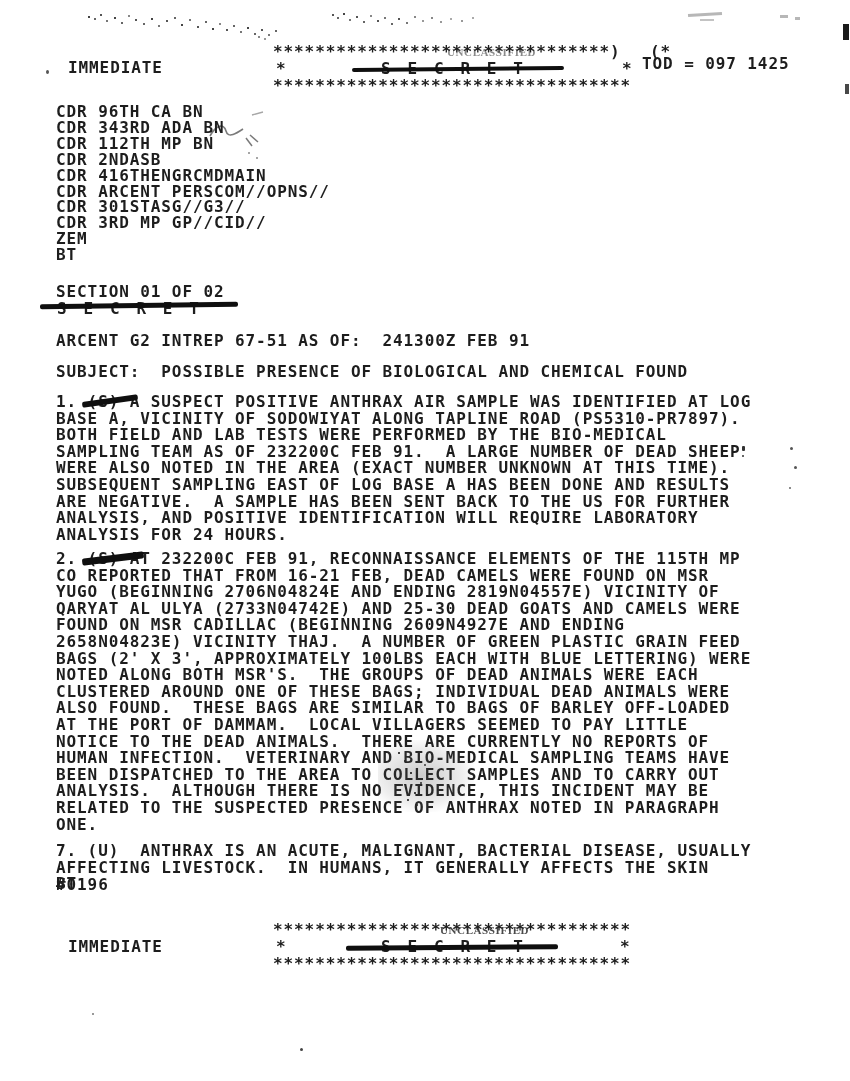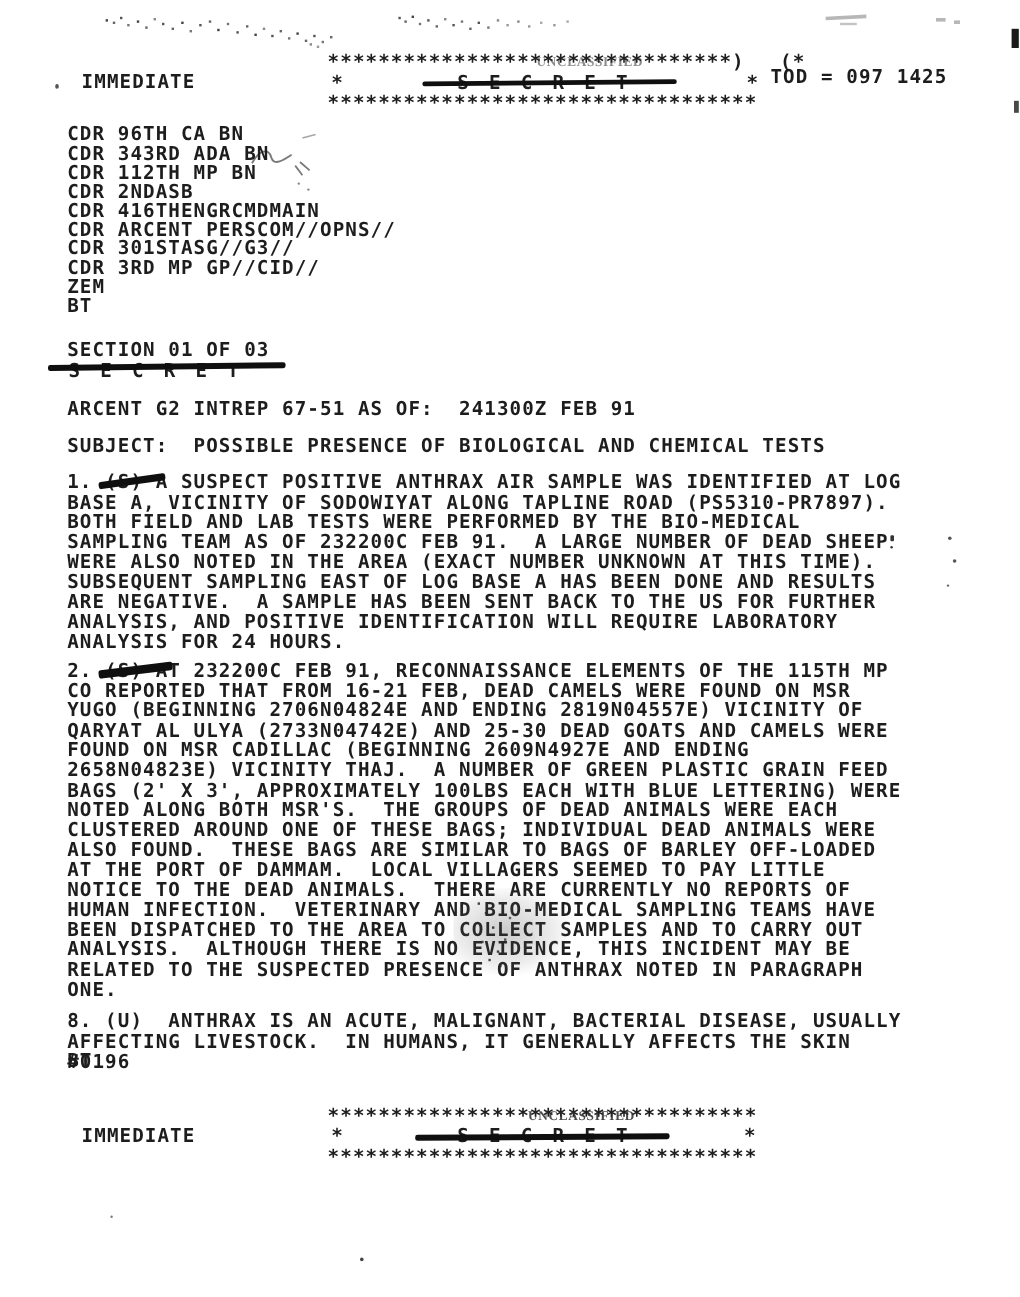--- a/index.html
+++ b/index.html
@@ -80,26 +80,26 @@
 CDR 343RD ADA BN
 CDR 112TH MP BN
 CDR 2NDASB
 CDR 416THENGRCMDMAIN
 CDR ARCENT PERSCOM//OPNS//
 CDR 301STASG//G3//
 CDR 3RD MP GP//CID//
 ZEM
 BT</div>
 
-<div class="t" style="left:56px;top:284px">SECTION 01 OF 03</div>
+<div class="t" style="left:56px;top:284px">SECTION 01 OF 02</div>
 <div class="t secret" style="left:57px;top:301px">S E C R E T</div>
 <div class="strike" style="left:40px;top:303px;width:198px;height:5px;transform:rotate(-.7deg)"></div>
 
 <div class="t" style="left:56px;top:333px">ARCENT G2 INTREP 67-51 AS OF:  241300Z FEB 91</div>
-<div class="t" style="left:56px;top:364px">SUBJECT:  POSSIBLE PRESENCE OF BIOLOGICAL AND CHEMICAL TESTS</div>
+<div class="t" style="left:56px;top:364px">SUBJECT:  POSSIBLE PRESENCE OF BIOLOGICAL AND CHEMICAL FOUND</div>
 
 <div class="t" style="left:56px;top:394px">1. (S) A SUSPECT POSITIVE ANTHRAX AIR SAMPLE WAS IDENTIFIED AT LOG
 BASE A, VICINITY OF SODOWIYAT ALONG TAPLINE ROAD (PS5310-PR7897).
 BOTH FIELD AND LAB TESTS WERE PERFORMED BY THE BIO-MEDICAL
 SAMPLING TEAM AS OF 232200C FEB 91.  A LARGE NUMBER OF DEAD SHEEP
 WERE ALSO NOTED IN THE AREA (EXACT NUMBER UNKNOWN AT THIS TIME).
 SUBSEQUENT SAMPLING EAST OF LOG BASE A HAS BEEN DONE AND RESULTS
 ARE NEGATIVE.  A SAMPLE HAS BEEN SENT BACK TO THE US FOR FURTHER
 ANALYSIS, AND POSITIVE IDENTIFICATION WILL REQUIRE LABORATORY
 ANALYSIS FOR 24 HOURS.</div>
@@ -117,21 +117,21 @@
 ALSO FOUND.  THESE BAGS ARE SIMILAR TO BAGS OF BARLEY OFF-LOADED
 AT THE PORT OF DAMMAM.  LOCAL VILLAGERS SEEMED TO PAY LITTLE
 NOTICE TO THE DEAD ANIMALS.  THERE ARE CURRENTLY NO REPORTS OF
 HUMAN INFECTION.  VETERINARY AND BIO-MEDICAL SAMPLING TEAMS HAVE
 BEEN DISPATCHED TO THE AREA TO COLLECT SAMPLES AND TO CARRY OUT
 ANALYSIS.  ALTHOUGH THERE IS NO EVIDENCE, THIS INCIDENT MAY BE
 RELATED TO THE SUSPECTED PRESENCE OF ANTHRAX NOTED IN PARAGRAPH
 ONE.</div>
 <div class="strike" style="left:82px;top:555px;width:62px;height:7px;transform:rotate(-7deg)"></div>
 
-<div class="t" style="left:56px;top:843px">8. (U)  ANTHRAX IS AN ACUTE, MALIGNANT, BACTERIAL DISEASE, USUALLY
+<div class="t" style="left:56px;top:843px">7. (U)  ANTHRAX IS AN ACUTE, MALIGNANT, BACTERIAL DISEASE, USUALLY
 AFFECTING LIVESTOCK.  IN HUMANS, IT GENERALLY AFFECTS THE SKIN</div>
 
 <div class="t" style="left:56px;top:876px">BT</div>
 <div class="t" style="left:56px;top:877px">#0196</div>
 
 <div class="t stars" style="left:273px;top:922px">**********************************</div>
 <div class="stamp" style="left:440px;top:924px;opacity:.85;filter:blur(.3px)">UNCLASSIFIED</div>
 <div class="t" style="left:68px;top:939px">IMMEDIATE</div>
 <div class="t" style="left:276px;top:939px">*</div>
 <div class="t secret" style="left:381px;top:939px">S E C R E T</div>

